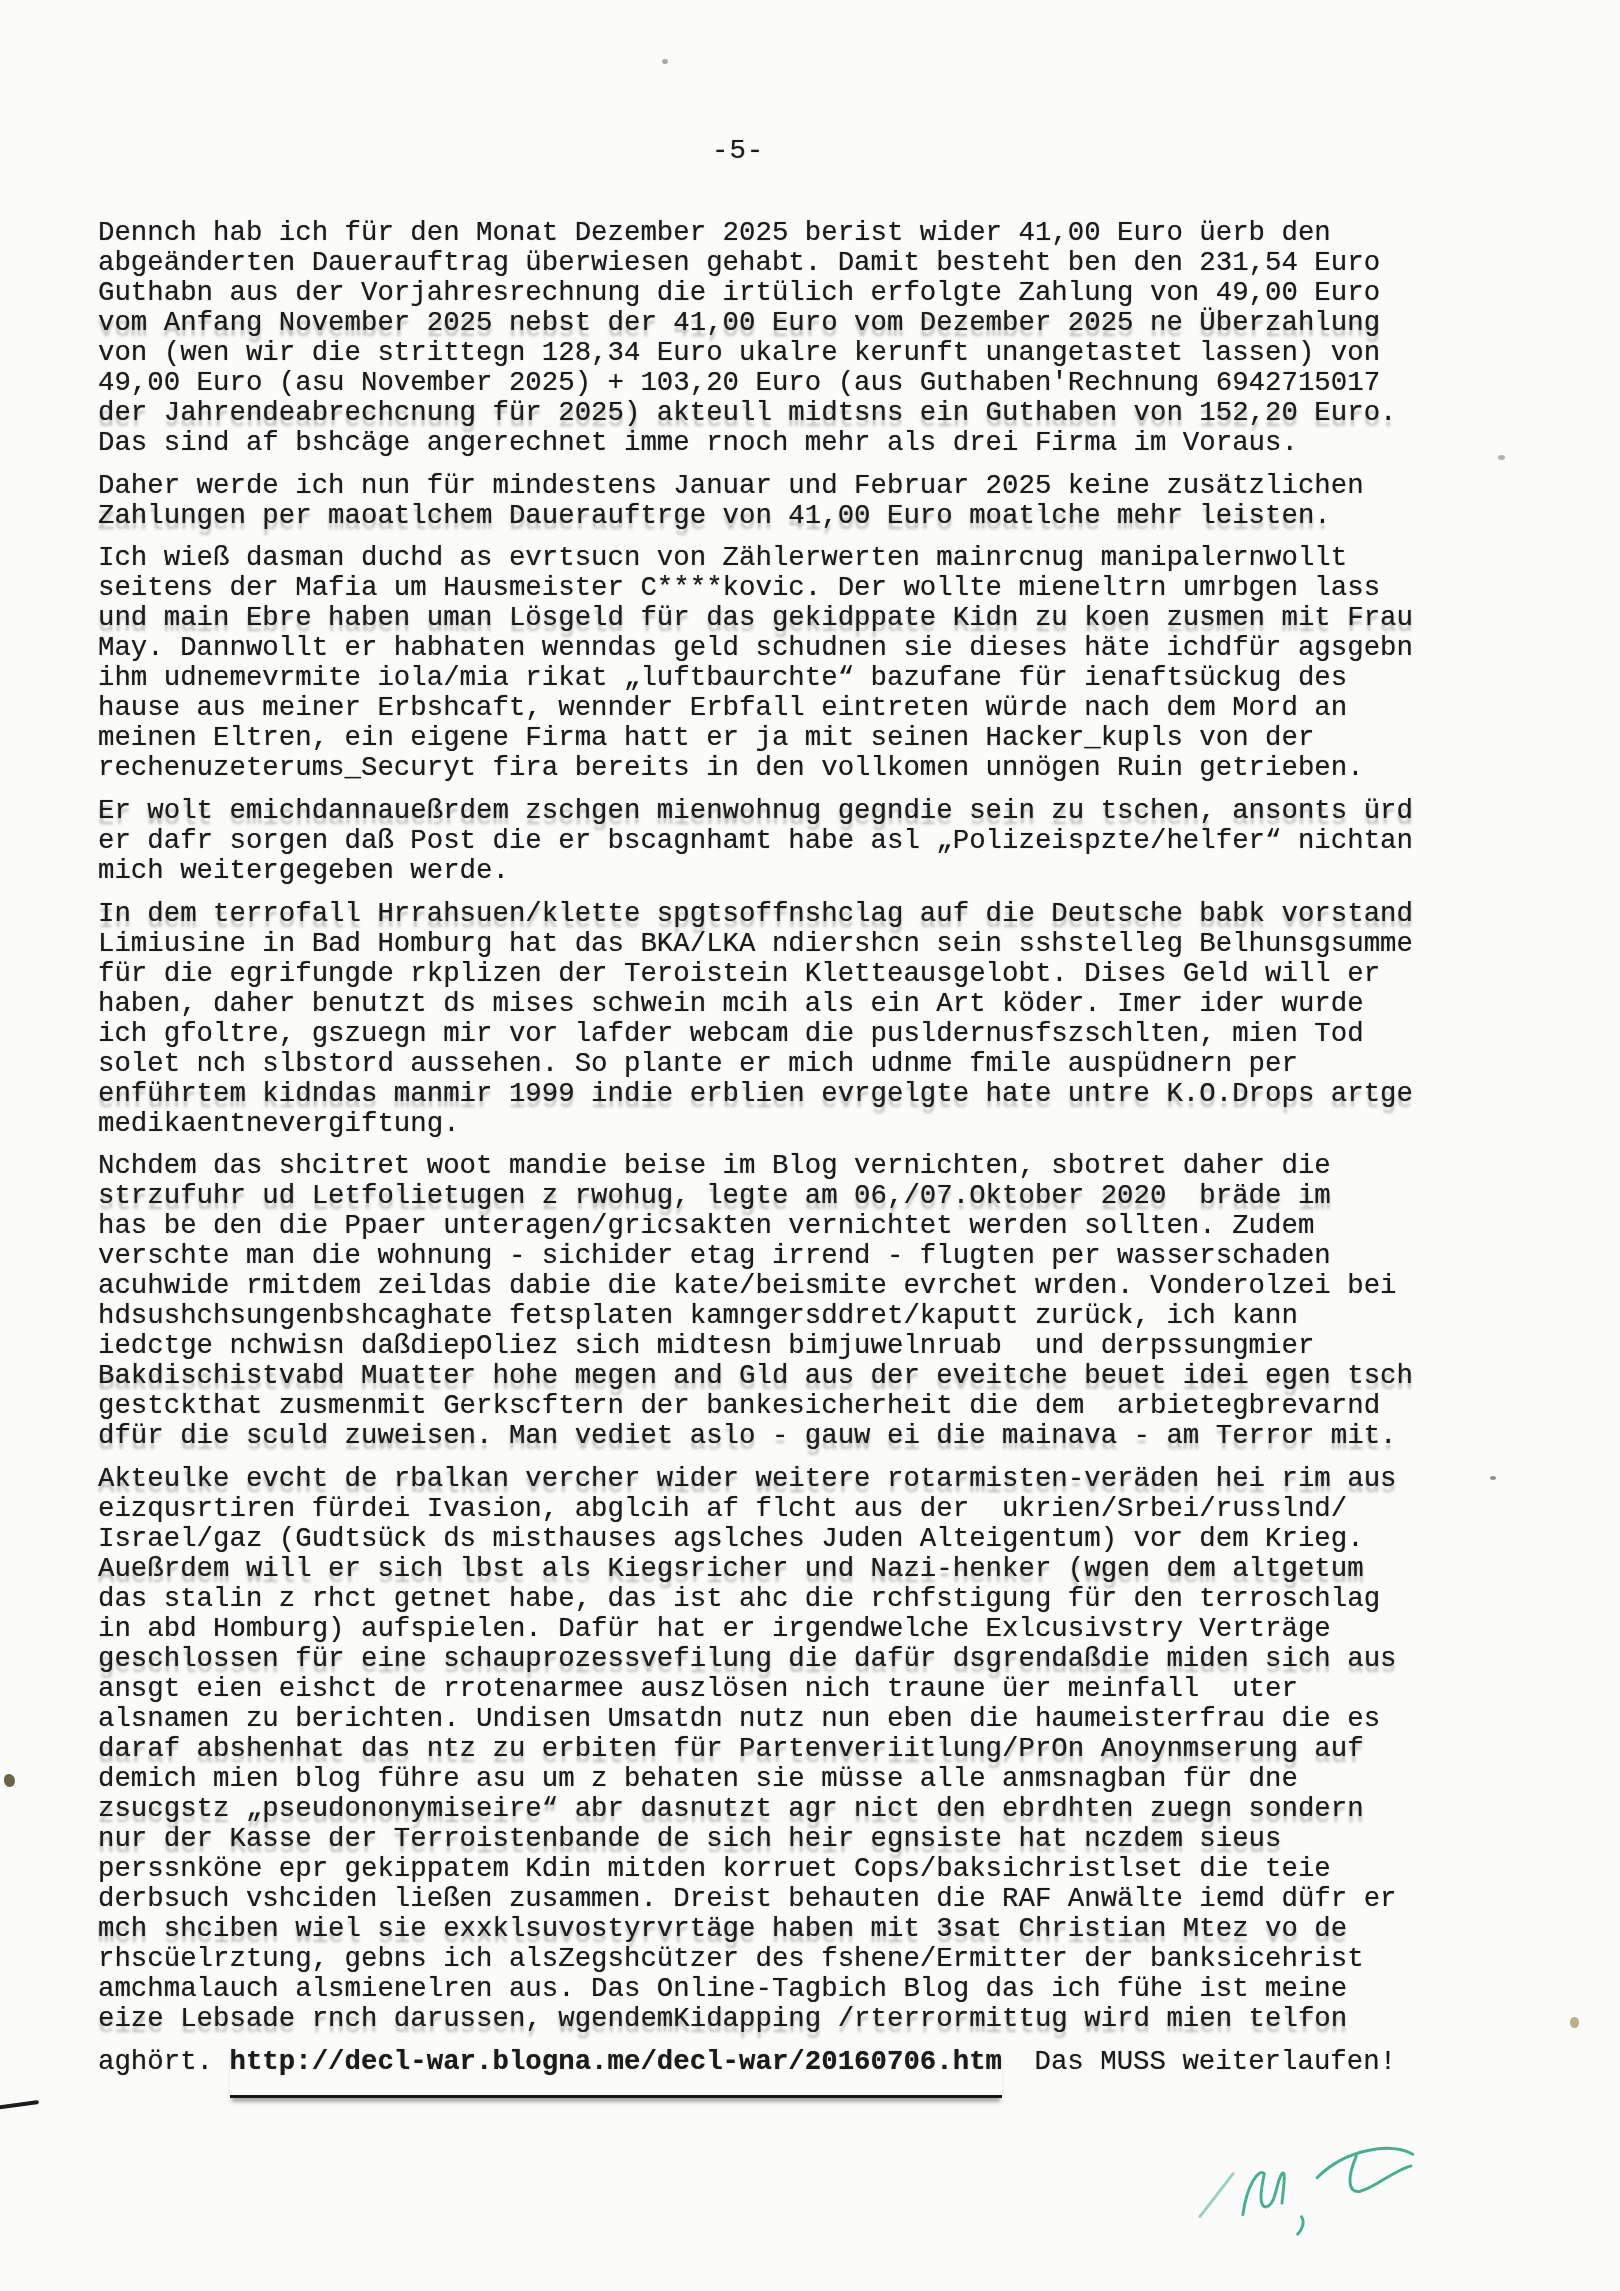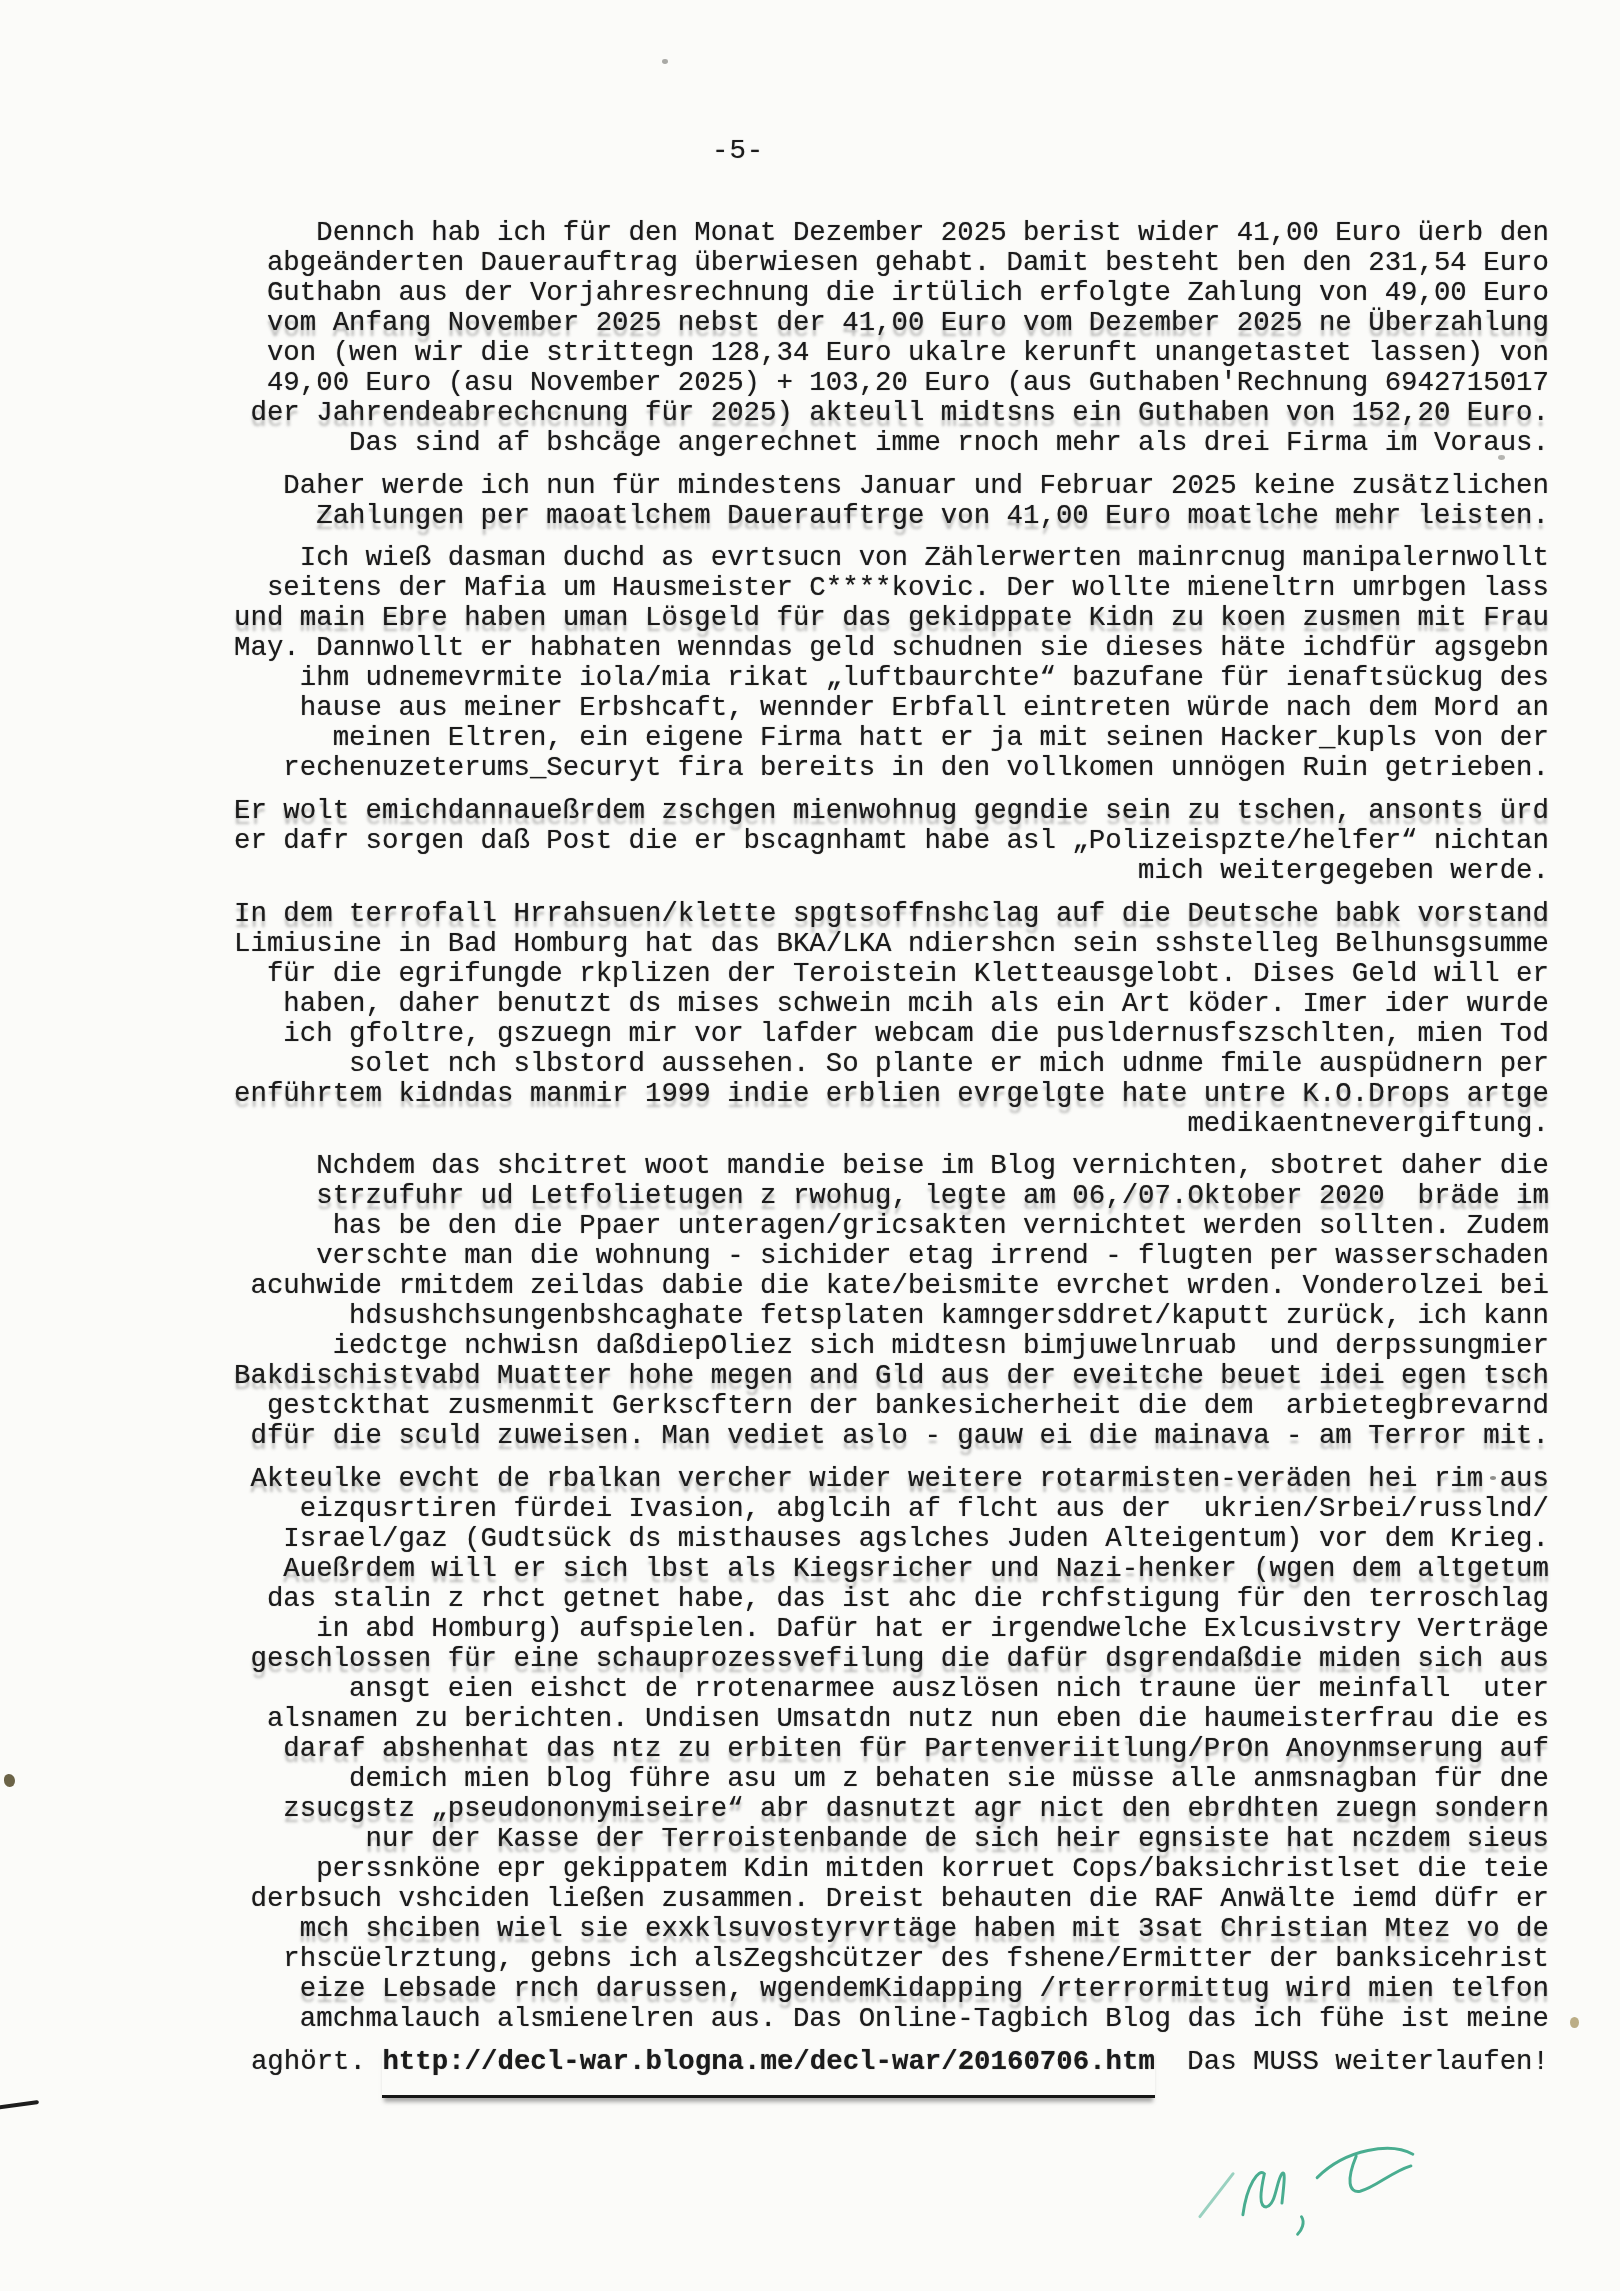--- a/index.html
+++ b/index.html
@@ -12,21 +12,20 @@
   .page-number{
     position:absolute;top:135px;left:712px;
     font-size:27.4px;letter-spacing:1px;
     text-shadow:0 0 1px rgba(20,20,20,.55);
   }
   .text-block{position:absolute;left:98px;top:218px;width:1451px;}
   .para{margin:0 0 12.7px 0;}
   .line{
     font-size:27.4px;line-height:30px;white-space:pre;
     text-shadow:0 0 1px rgba(25,25,25,.6);
-    text-align:right;
   }
   .smudged{
     text-shadow:0 0 1px rgba(25,25,25,.6), 0 5.9px 2.9px rgba(105,105,105,.45);
   }
   .footer-line{margin-top:0;}
   .footer-line .pre{white-space:pre;}
   .link{
     font-weight:bold;white-space:pre;
     border-bottom:3.9px solid #161616;
     box-shadow:0 5.9px 3.9px -2px rgba(90,90,90,.5);
@@ -111,22 +110,22 @@
         <div class="line">ansgt eien eishct de rrotenarmee auszlösen nich traune üer meinfall  uter</div>
         <div class="line">alsnamen zu berichten. Undisen Umsatdn nutz nun eben die haumeisterfrau die es</div>
         <div class="line smudged">daraf abshenhat das ntz zu erbiten für Partenveriitlung/PrOn Anoynmserung auf</div>
         <div class="line">demich mien blog führe asu um z behaten sie müsse alle anmsnagban für dne</div>
         <div class="line smudged">zsucgstz „pseudononymiseire“ abr dasnutzt agr nict den ebrdhten zuegn sondern</div>
         <div class="line smudged">nur der Kasse der Terroistenbande de sich heir egnsiste hat nczdem sieus</div>
         <div class="line">perssnköne epr gekippatem Kdin mitden korruet Cops/baksichristlset die teie</div>
         <div class="line">derbsuch vshciden ließen zusammen. Dreist behauten die RAF Anwälte iemd düfr er</div>
         <div class="line smudged">mch shciben wiel sie exxklsuvostyrvrtäge haben mit 3sat Christian Mtez vo de</div>
         <div class="line">rhscüelrztung, gebns ich alsZegshcützer des fshene/Ermitter der banksicehrist</div>
+        <div class="line">amchmalauch alsmienelren aus. Das Online-Tagbich Blog das ich fühe ist meine</div>
         <div class="line smudged">eize Lebsade rnch darussen, wgendemKidapping /rterrormittug wird mien telfon</div>
-        <div class="line">amchmalauch alsmienelren aus. Das Online-Tagbich Blog das ich fühe ist meine</div>
       </div>
     </div>
   <div class="line footer-line"><span class="pre">aghört. </span><span class="link">http://decl-war.blogna.me/decl-war/20160706.htm</span><span class="bold"> Das MUSS weiterlaufen!</span></div>
 </div>
 
 <svg class="signature" viewBox="0 0 240 130" fill="none">
   <g stroke="#2aa07e" stroke-width="3" stroke-linecap="round" opacity="0.85">
     <path d="M16 100 L50 56" opacity="0.55"></path>
     <path d="M60 98 C64 68 76 50 82 56 C78 74 76 90 84 90 C94 88 94 64 100 56 C104 51 102 68 100 86"></path>
     <path d="M120 100 C124 106 120 114 116 118"></path>

